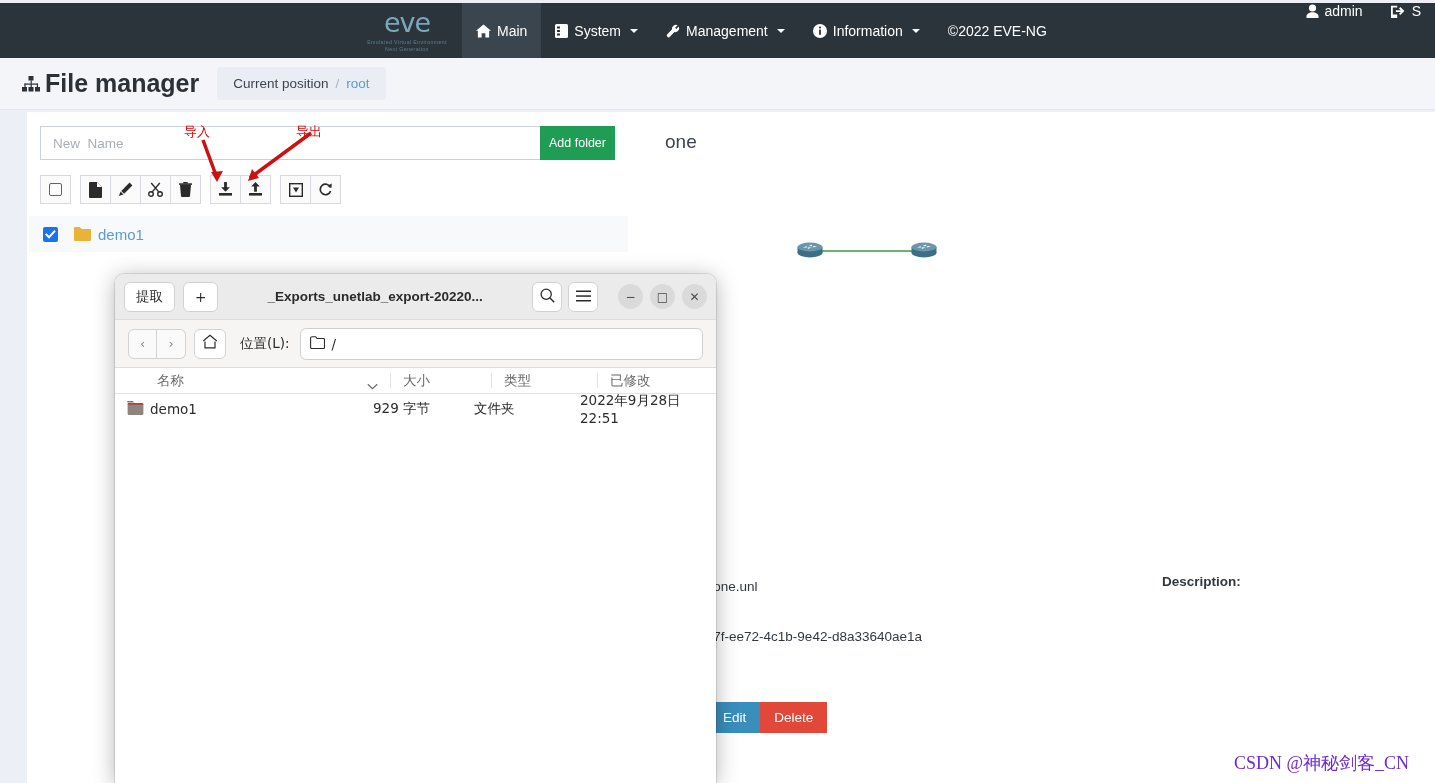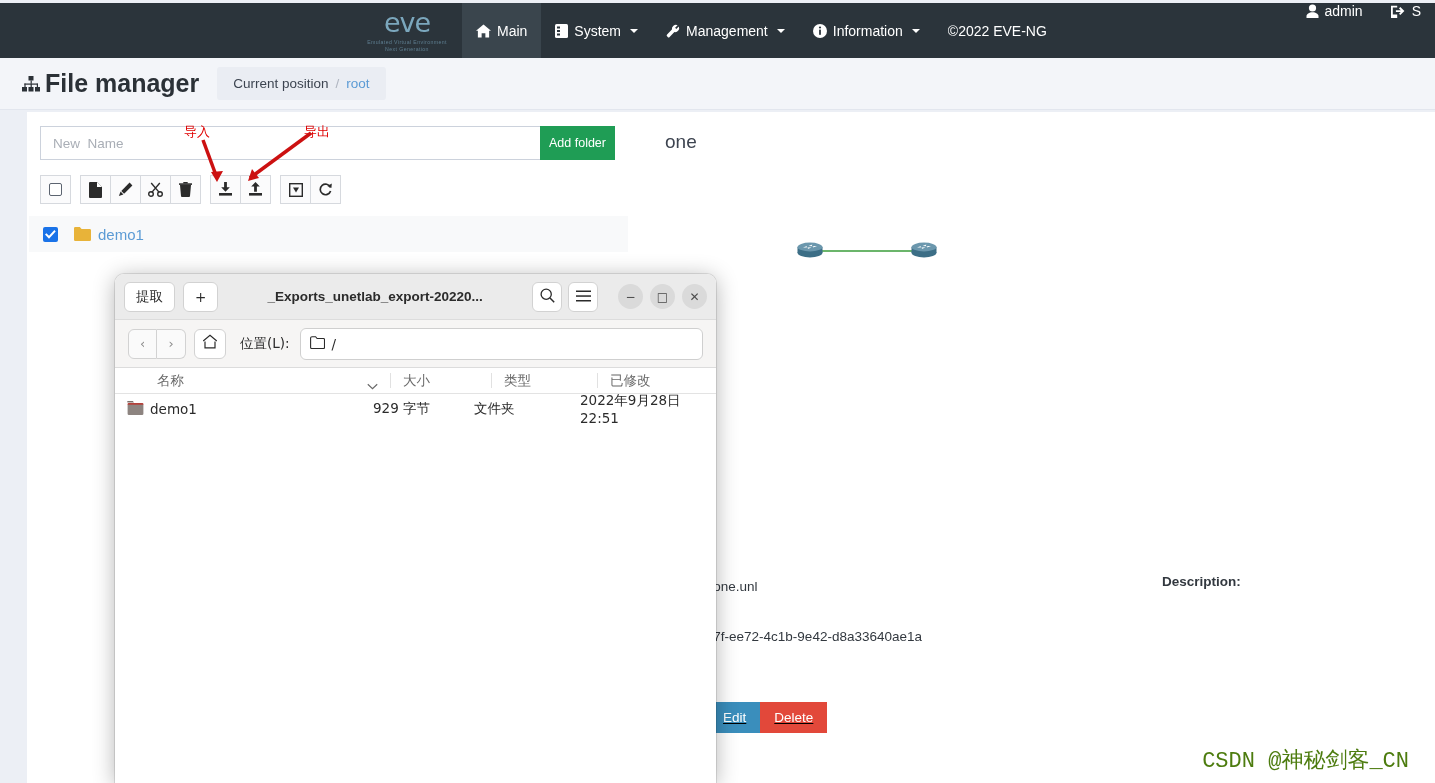--- a/index.html
+++ b/index.html
@@ -166,21 +166,20 @@
     font-size: 13.5px; color: #32383f; line-height: 25px;
   }
   .lab-info .lbl { font-weight: bold; }
   .lab-desc {
     position: absolute; top: 462px; left: 1135px;
     font-size: 13.5px; font-weight: bold; color: #32383f;
   }
   .lab-buttons {
     position: absolute; top: 590px; left: 620px;
     display: flex;
-    text-decoration: underline;
   }
   .lab-btn {
     height: 31px; border: none; color: #fff;
     font-size: 13.5px; padding: 0 14px; cursor: pointer;
     font-family: "Liberation Sans", sans-serif;
   }
   .btn-open { background: #3a8ebc; }
   .btn-edit { background: #3a8ebc; border-left: 1px solid #4c9ec9; }
   .btn-delete { background: #e2483a; }
 
@@ -287,22 +286,22 @@
   .cell { padding-left: 12px; display: flex; align-items: center; gap: 6px; }
   .cell.name { width: 246px; }
   .cell.size { width: 101px; }
   .cell.type { width: 106px; }
   .cell.modified { flex: 1; }
   .dlg-body { height: 389px; background: #ffffff; }
 
   
   .watermark {
     position: absolute; right: 26px; bottom: 8px;
-    font-size: 22px; color: #4d7c0f;
-    font-family: Liberation Mono, monospace;
+    font-size: 18px; color: #6d28d9;
+    font-family: Liberation Serif, serif;
     white-space: nowrap;
   }
 </style>
 </head>
 <body>
 
 <div class="navbar">
   <div class="nav-spacer"></div>
 
   <a class="brand">
@@ -549,21 +548,21 @@
 
   <div class="lab-buttons">
     <button class="lab-btn btn-open">Open</button>
     <button class="lab-btn btn-edit">Edit</button>
     <button class="lab-btn btn-delete">Delete</button>
   </div>
 </div>
 
 <div class="annot-layer">
   <span class="annot-text" style="left:184px;top:123px">导入</span>
-  <span class="annot-text" style="left:304px;top:123px">导出</span>
+  <span class="annot-text" style="left:296px;top:123px">导出</span>
   <svg width="1435" height="783" style="position:absolute;left:0;top:0">
     <line x1="203" y1="140" x2="217" y2="178" stroke="#cc1111" stroke-width="3.5"></line>
     <polygon points="217,182 211,172 223,171" fill="#cc1111"></polygon>
     <line x1="311" y1="133" x2="250" y2="178" stroke="#cc1111" stroke-width="3.5"></line>
     <polygon points="248,181 252,169 259,178" fill="#cc1111"></polygon>
   </svg>
 </div>
 
 <div class="dialog">
 

